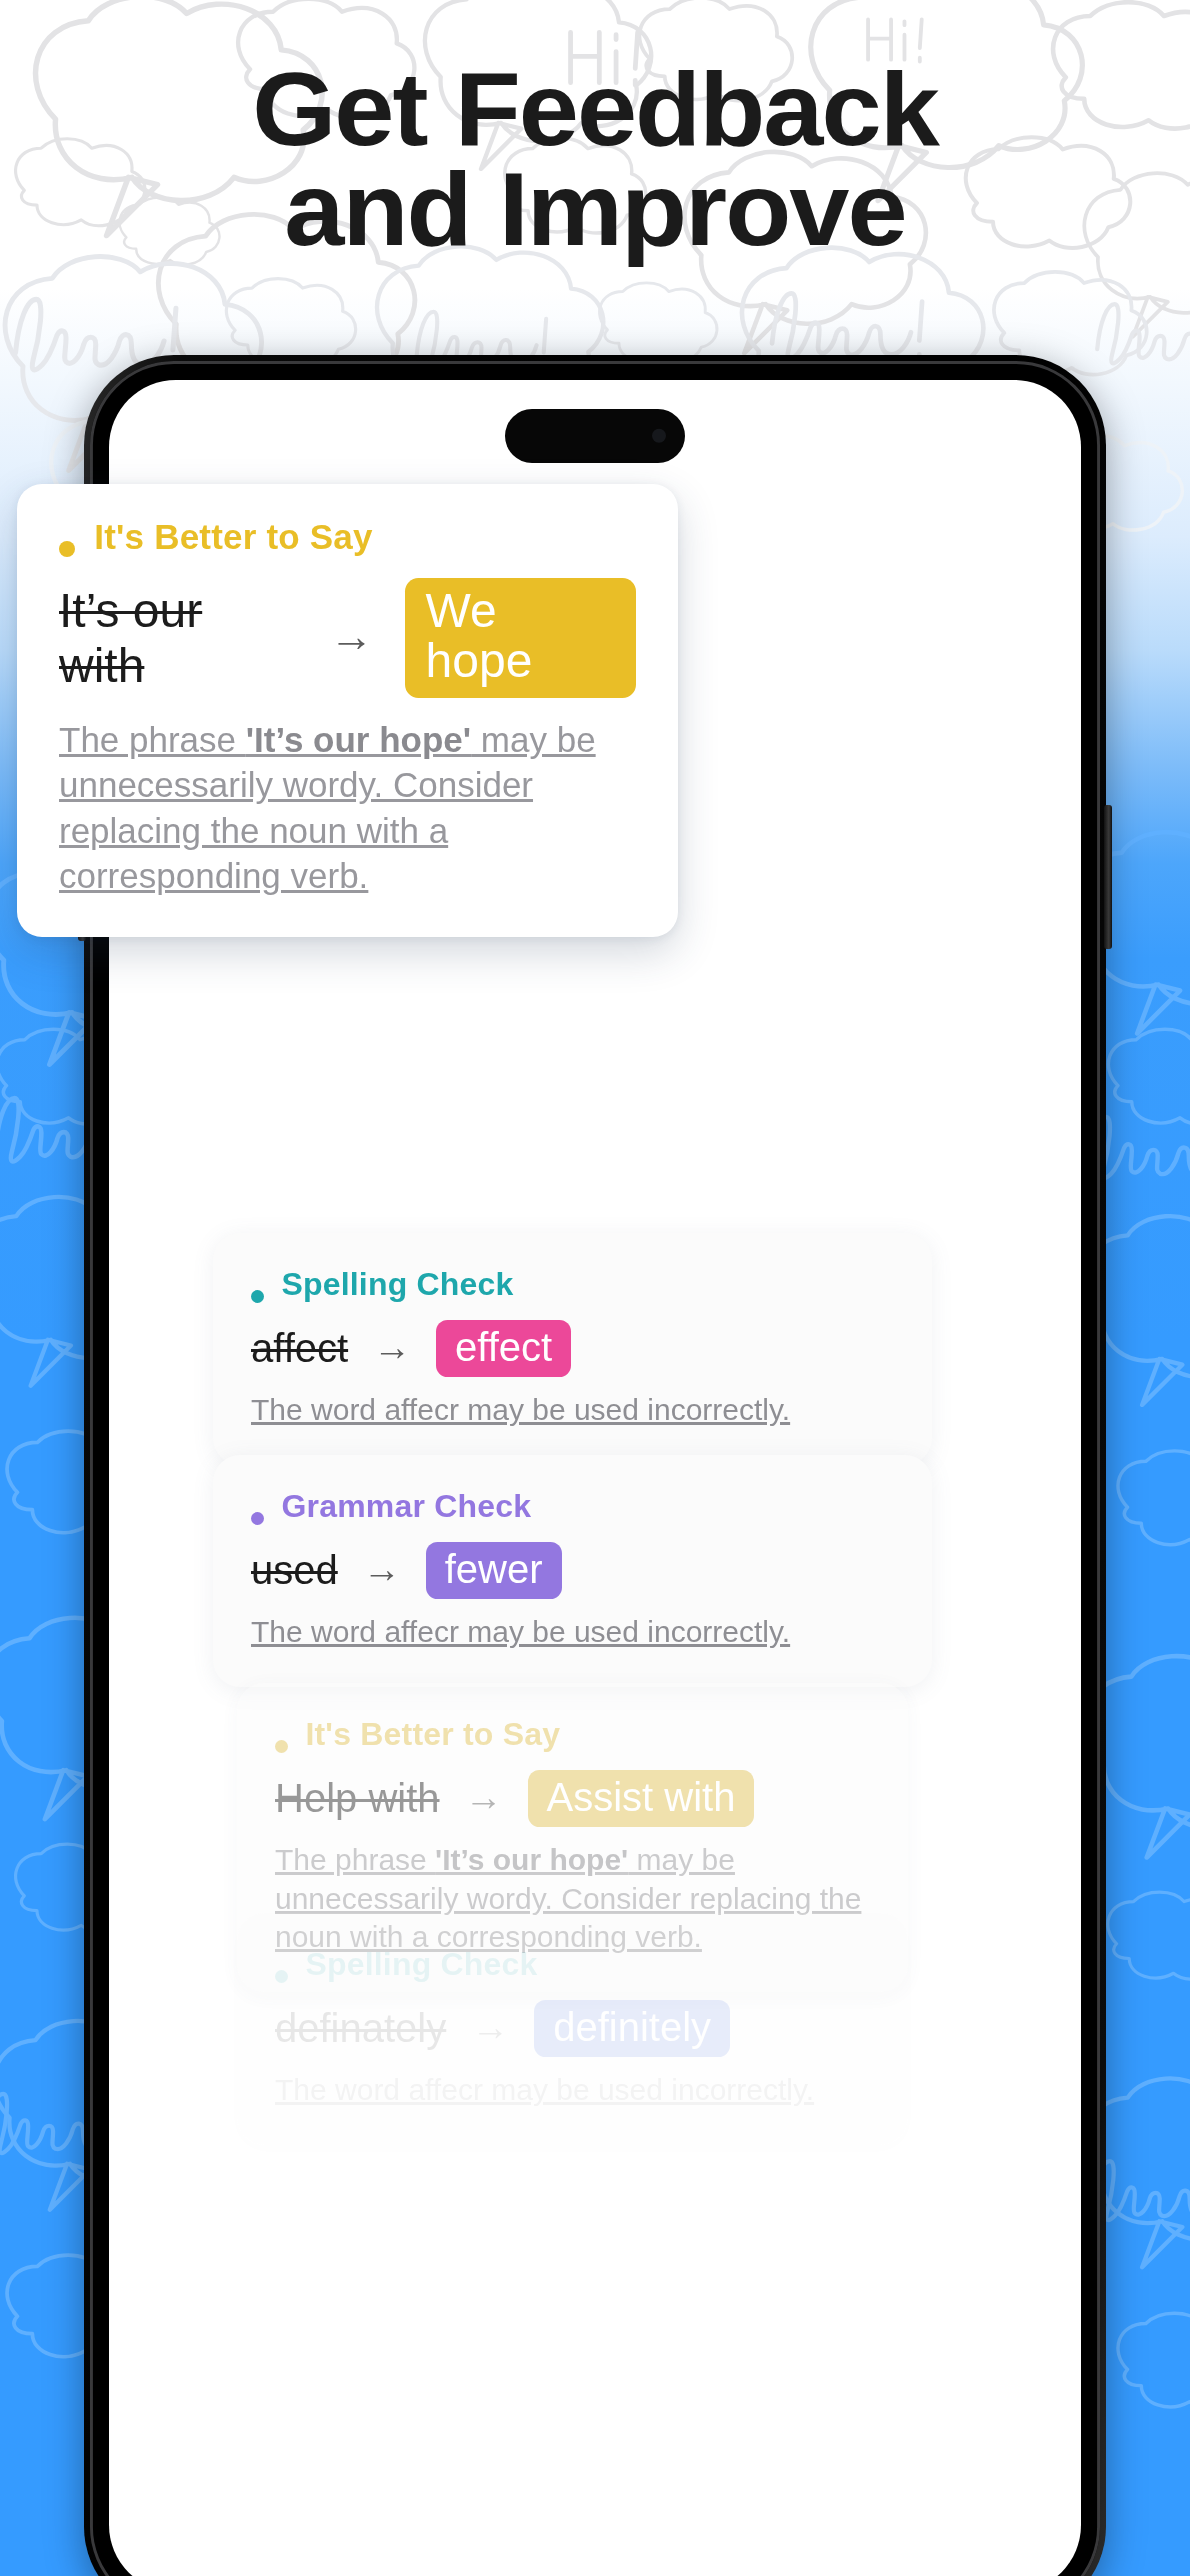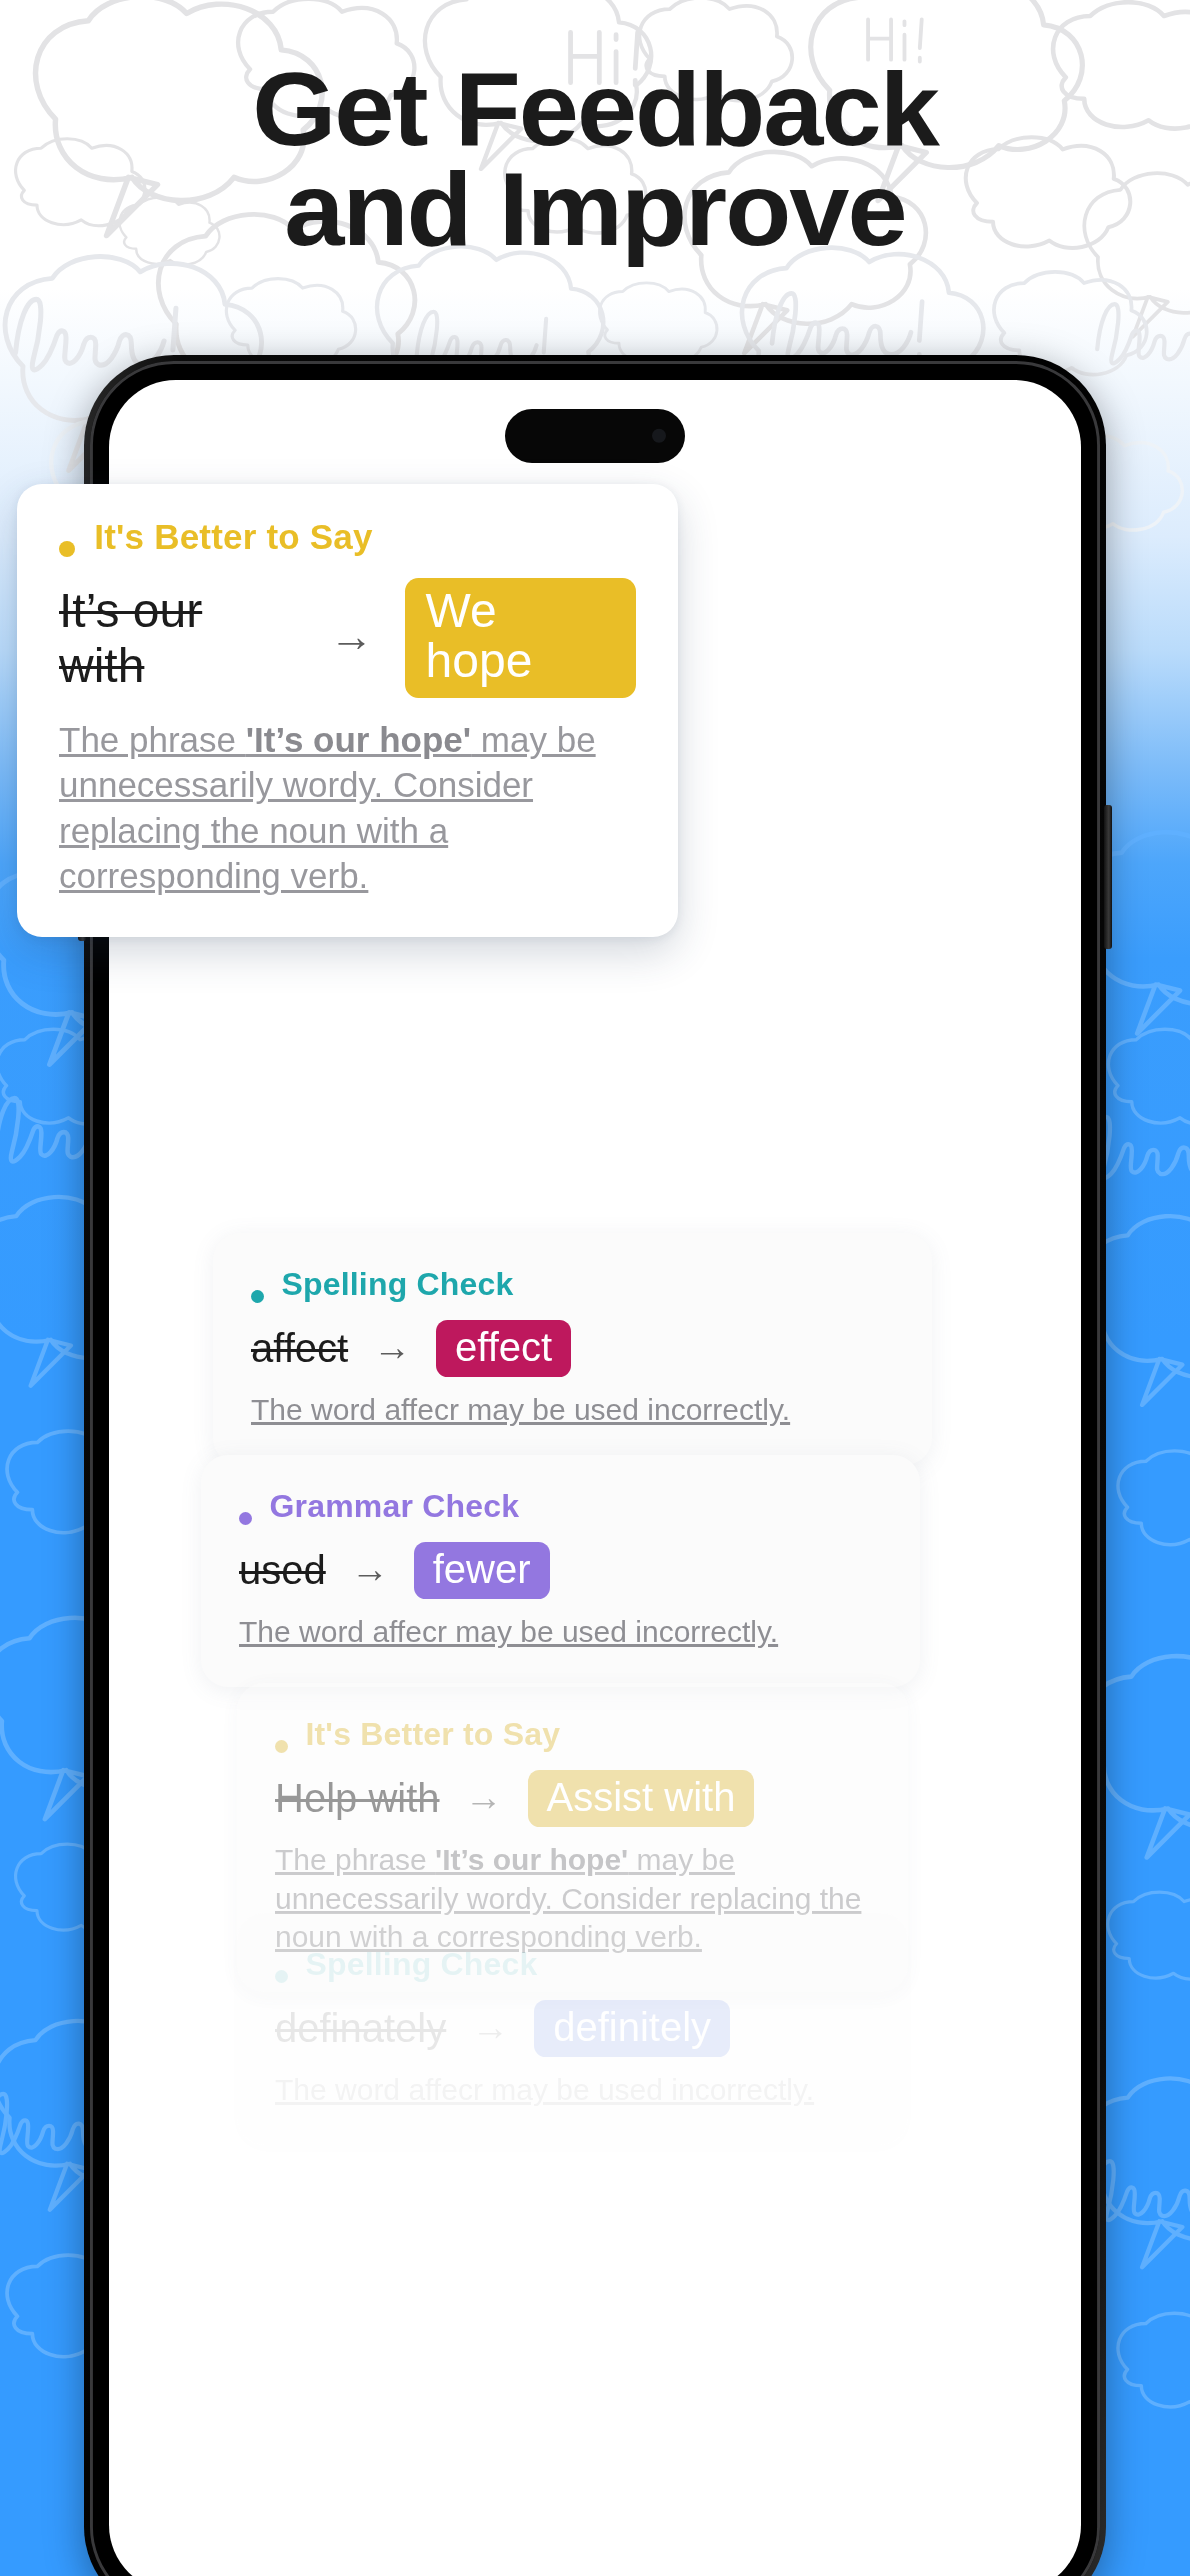--- a/index.html
+++ b/index.html
@@ -147,21 +147,21 @@
   .desc {
     font-size:30px; color:#8e8e93;
     line-height:1.28;
     margin-top:14px;
     text-decoration:underline;
   }
   .desc b { color:#808085; font-weight:bold; }
 
   
   #card-spelling { left:104px; top:853px;  width:719px; }
-  #card-grammar  { left:92px; top:1075px; width:719px; }
+  #card-grammar  { left:104px; top:1075px; width:719px; }
   #card-better2  { left:128px; top:1303px; width:671px; opacity:.45; }
   #card-faded3   { left:128px; top:1533px; width:671px; opacity:.10; }
 
   #card-better2 .sug-inner { filter:saturate(.75); }
 
   
   .hero-card {
     position:absolute;
     left:17px; top:484px;
     width:661px;
@@ -300,21 +300,21 @@
       <div class="card-stack">
 
         <div class="sug-card" id="card-spelling">
           <div class="card-head">
             <span class="dot" style="background:#1EA7AC"></span>
             <span class="card-title" style="color:#1EA7AC">Spelling Check</span>
           </div>
           <div class="row">
             <span class="old-word">affect</span>
             <span class="arrow">→</span>
-            <span class="new-word" style="background:#be185d">effect</span>
+            <span class="new-word" style="background:#ec4899">effect</span>
           </div>
           <div class="desc">The word affecr may be used incorrectly.</div>
         </div>
 
         <div class="sug-card" id="card-grammar">
           <div class="card-head">
             <span class="dot" style="background:#9377E0"></span>
             <span class="card-title" style="color:#9377E0">Grammar Check</span>
           </div>
           <div class="row">

